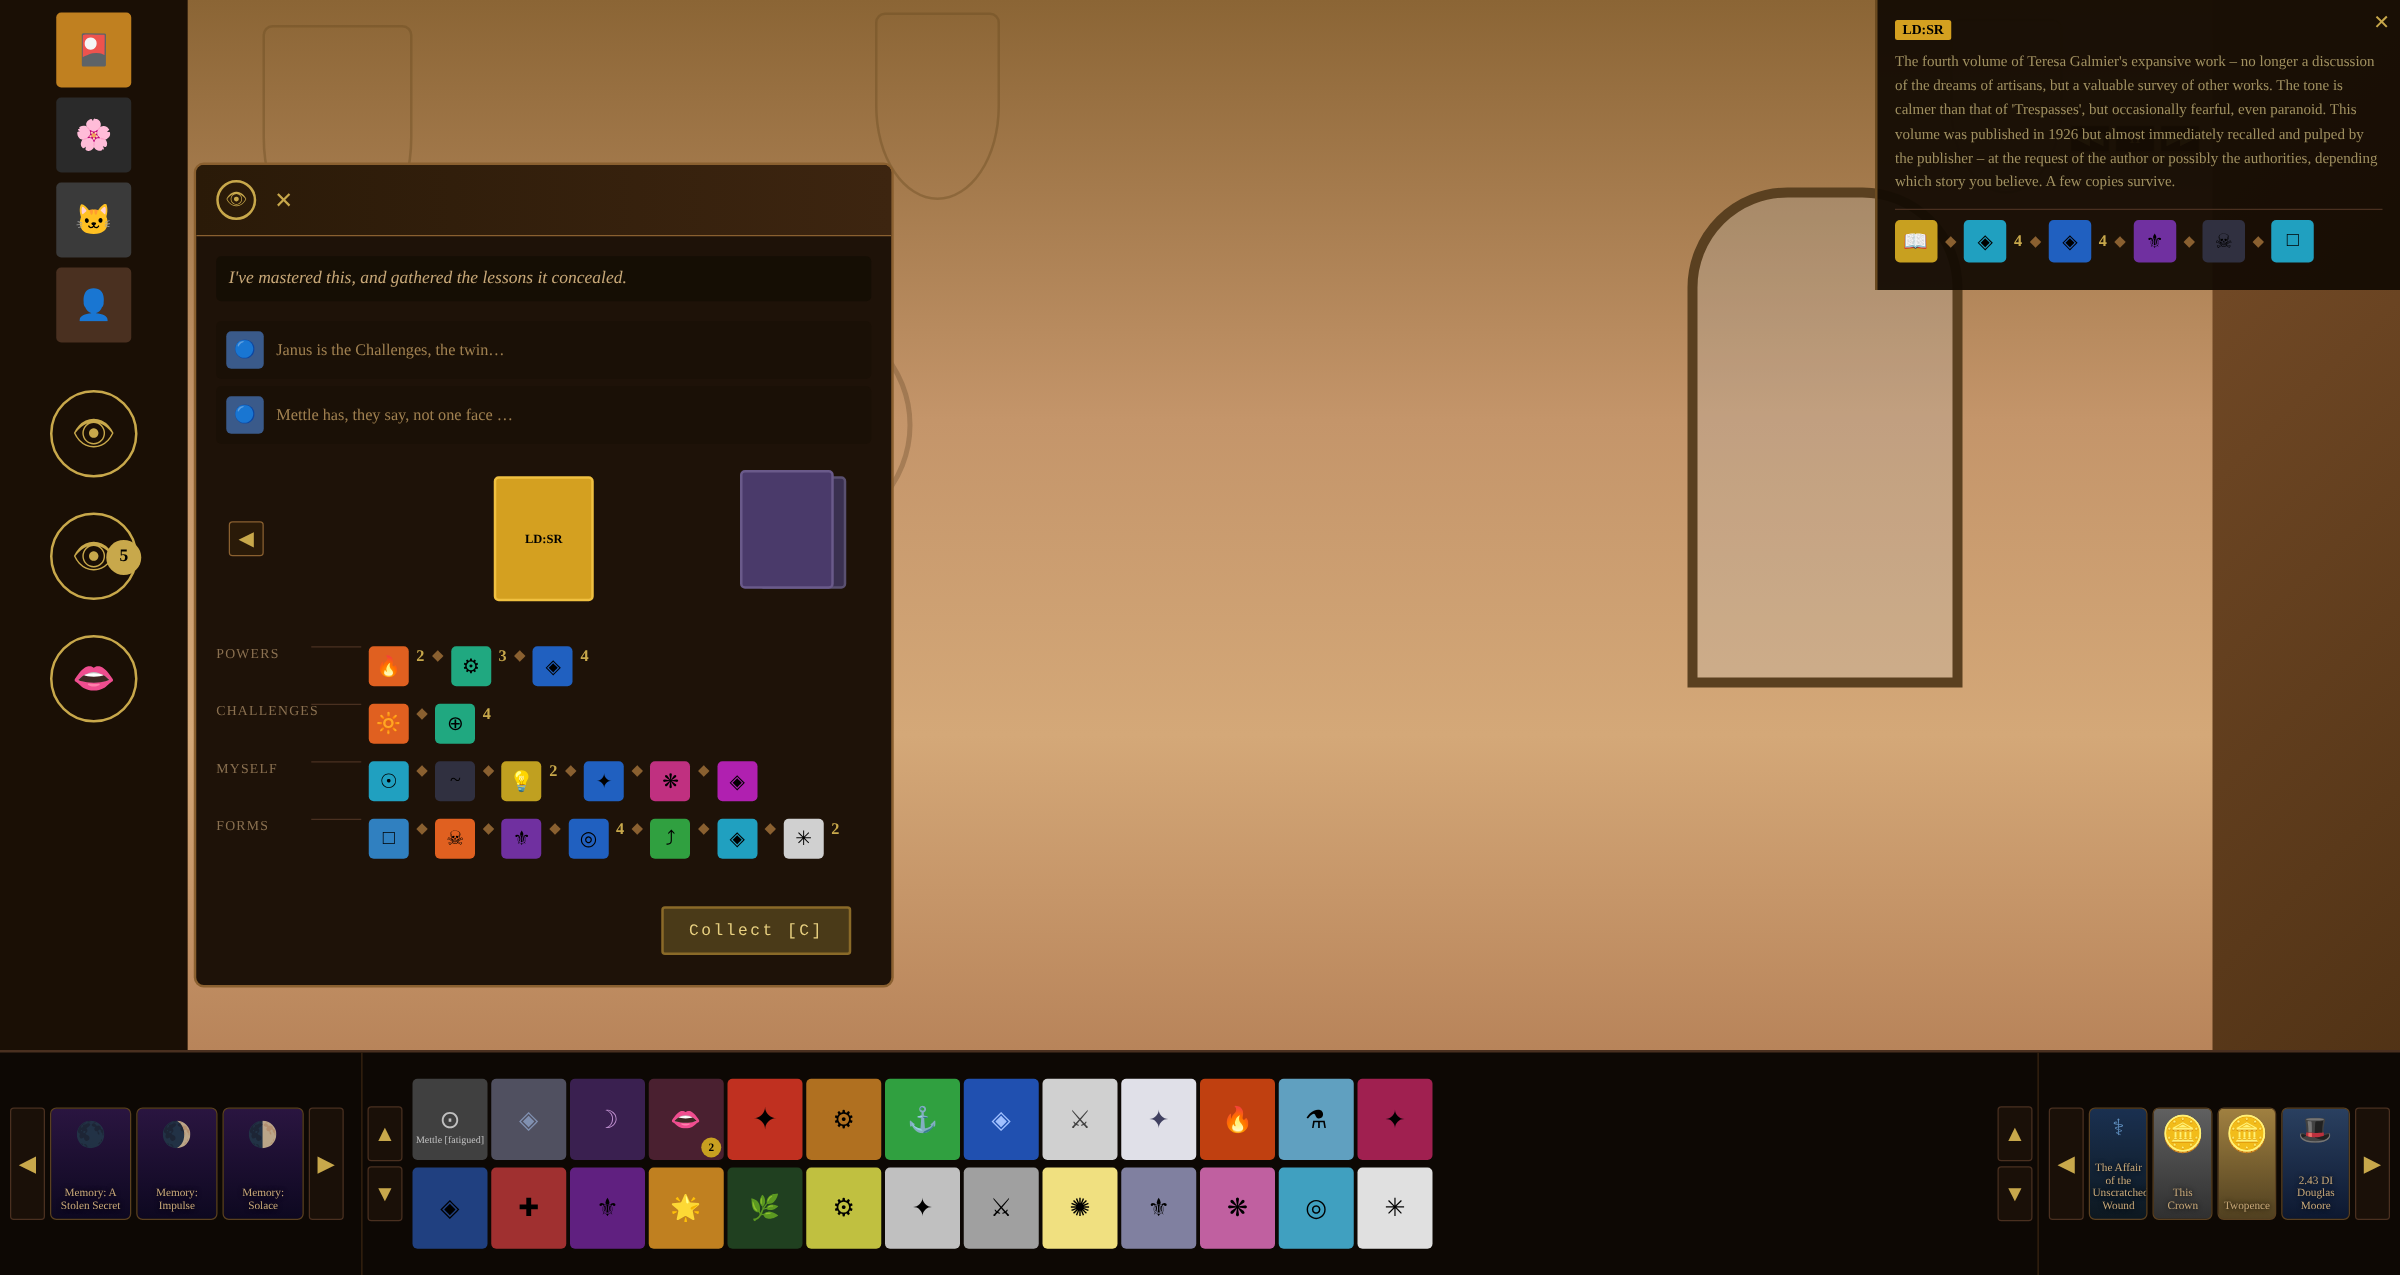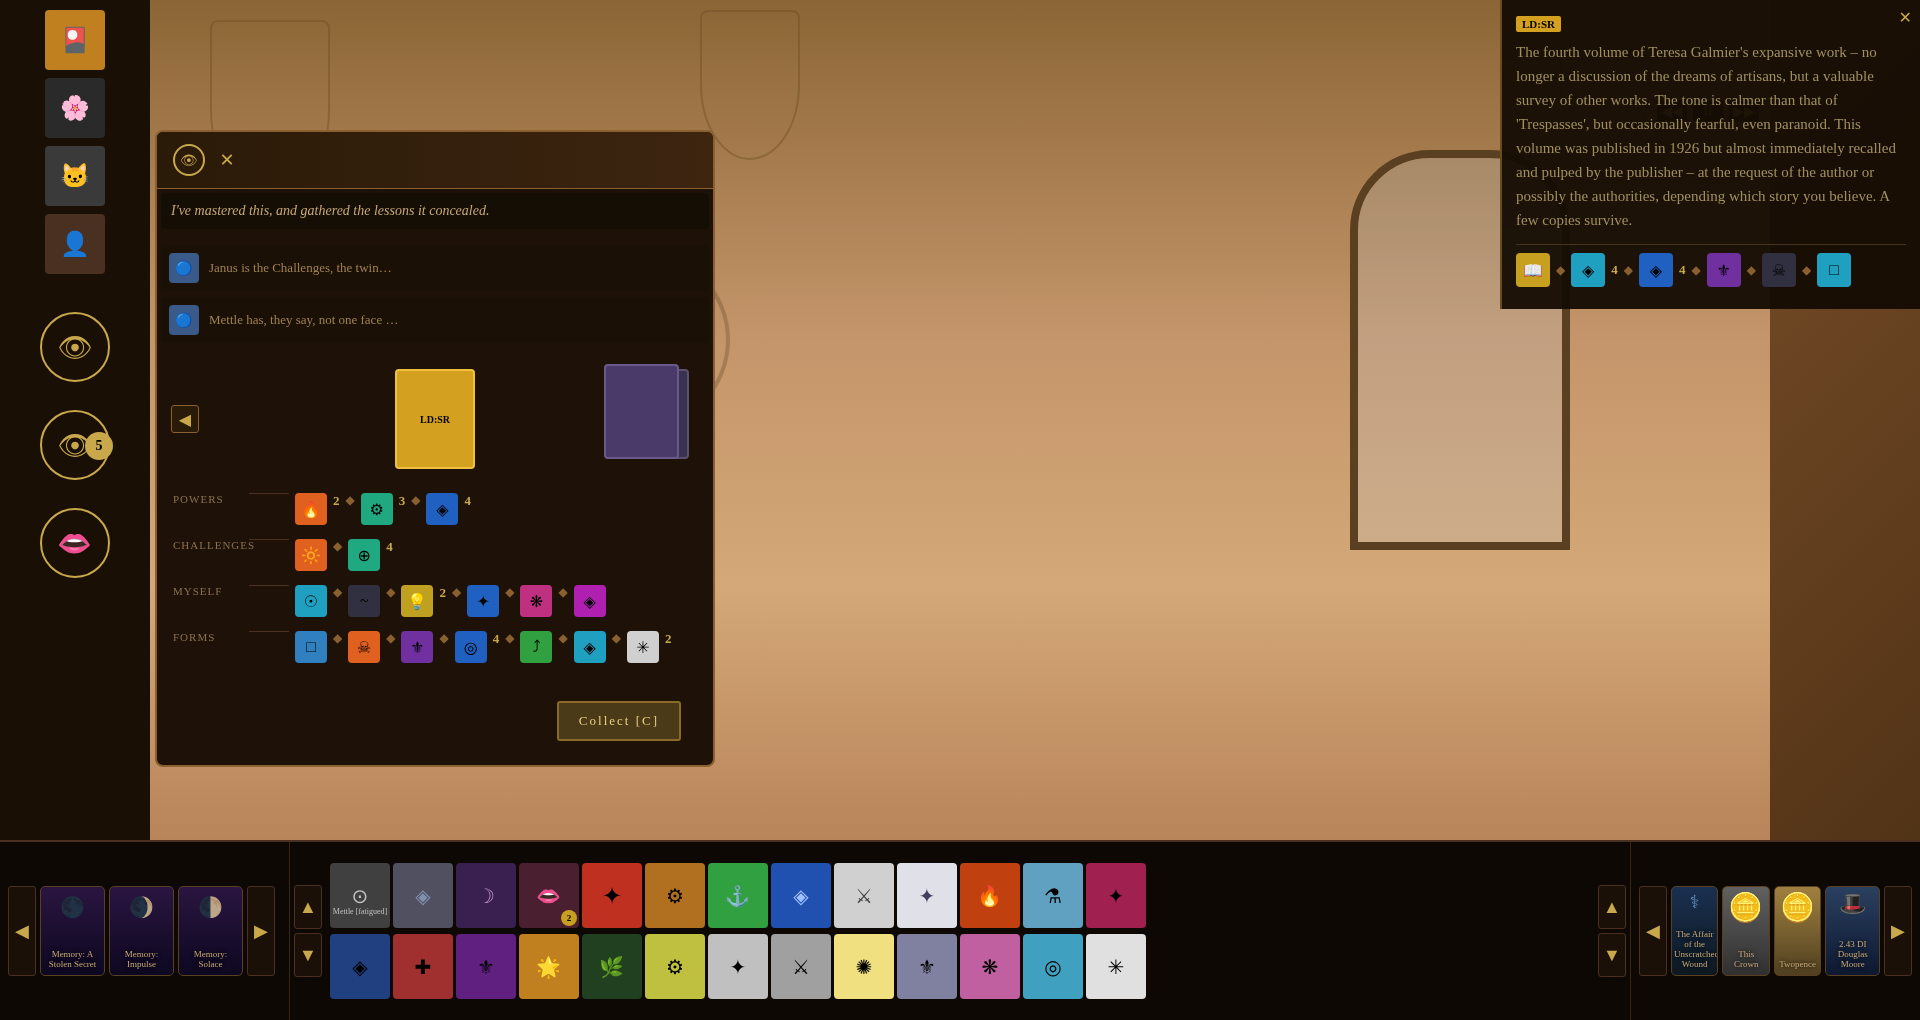--- a/index.html
+++ b/index.html
@@ -118,21 +118,21 @@
 
     .dialog-close {
       color: #c8a84b;
       font-size: 18px;
       cursor: pointer;
       width: 24px; height: 24px;
       display: flex; align-items: center; justify-content: center;
     }
 
     .dialog-body {
-      padding: 4px;
+      padding: 16px;
     }
 
     .dialog-intro {
       color: #c8a878;
       font-style: italic;
       font-size: 14px;
       margin-bottom: 16px;
       padding: 10px;
       background: #150e04;
       border-radius: 4px;
@@ -258,21 +258,21 @@
       background: #4a3a18;
       border: 2px solid #8a6a28;
       color: #e8d080;
       padding: 10px 20px;
       font-size: 13px;
       letter-spacing: 2px;
       cursor: pointer;
       float: right;
       margin: 0 16px 16px;
       border-radius: 3px;
-      font-family: Liberation Serif, serif;
+      font-family: Liberation Mono, monospace;
     }
 
     
     .info-panel {
       position: absolute;
       top: 0; right: 0;
       width: 420px;
       background: rgba(20, 12, 3, 0.95);
       border-left: 2px solid #6a4a20;
       padding: 14px;
@@ -303,21 +303,21 @@
       color: #e8d080;
       font-size: 16px;
       font-weight: bold;
       letter-spacing: 1px;
       margin-bottom: 8px;
       text-transform: uppercase;
     }
 
     .info-text {
       color: #a09060;
-      font-size: 15px;
+      font-size: 12px;
       line-height: 1.6;
       margin-bottom: 12px;
     }
 
     .info-icons-row {
       display: flex;
       align-items: center;
       gap: 6px;
       padding: 8px 0;
       border-top: 1px solid #4a3020;

